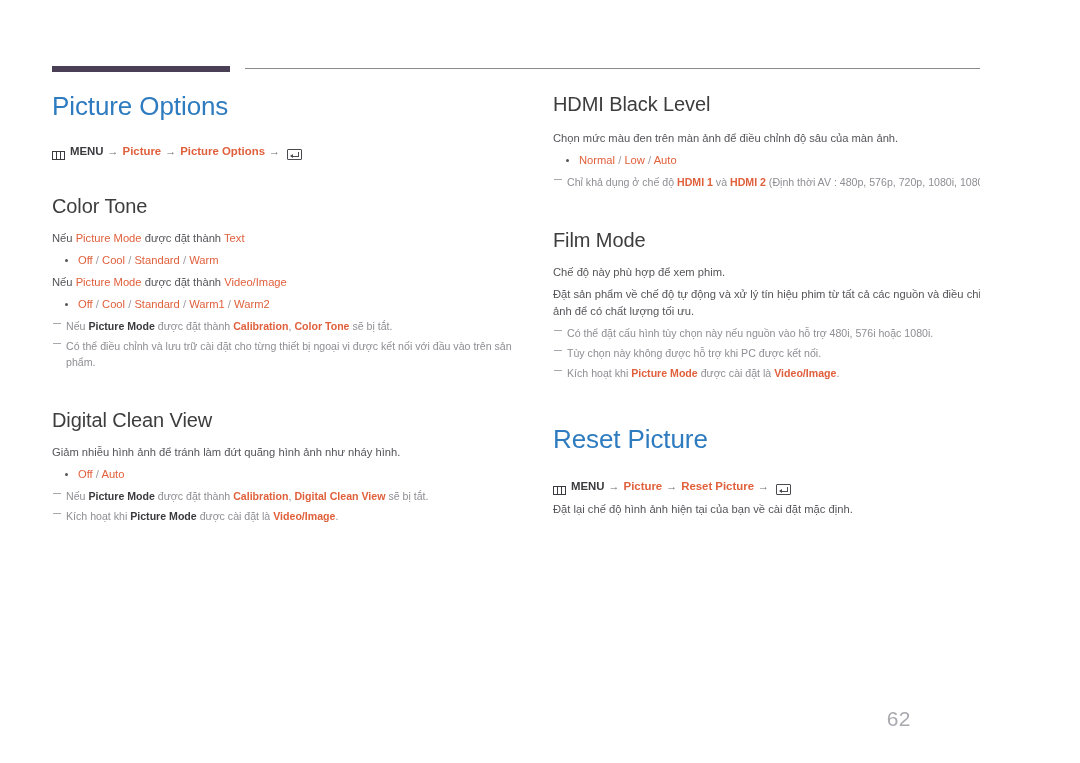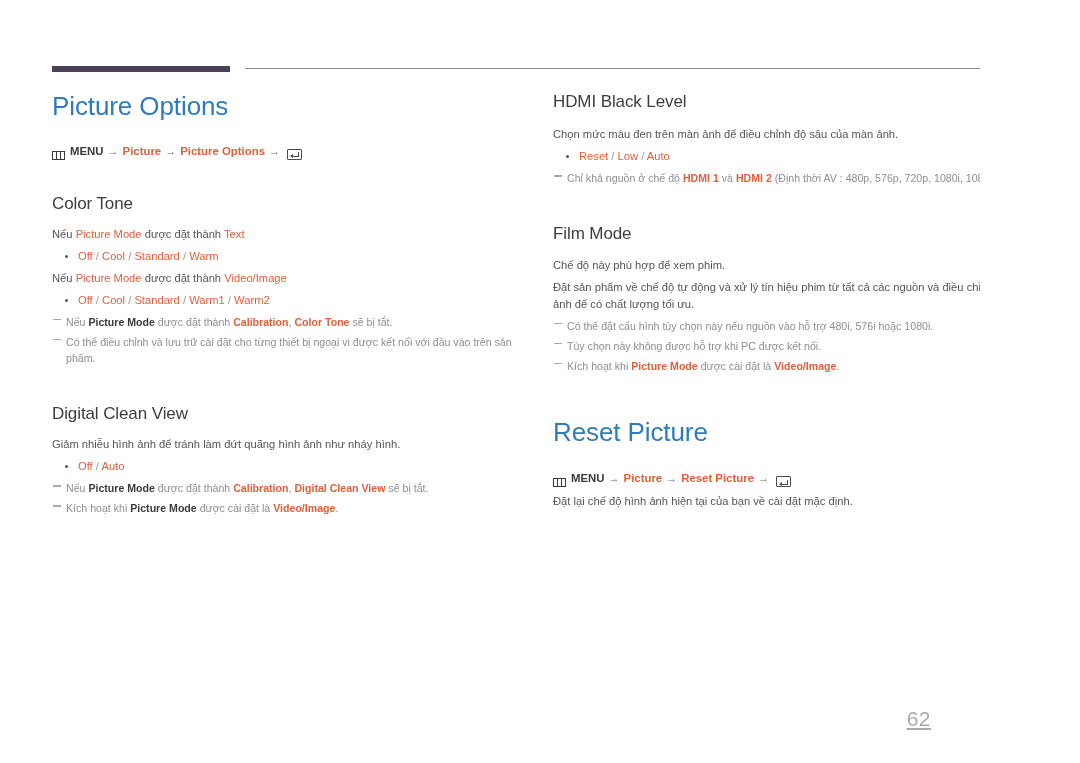--- a/index.html
+++ b/index.html
@@ -43,21 +43,21 @@
   
   h1.title {
     font-size: 26px;
     font-weight: 400;
     color: #2e7cbf;
     margin: 0 0 22px 0;
     letter-spacing: -0.1px;
     line-height: 1.1;
   }
   h2.subtitle {
-    font-size: 17px;
+    font-size: 20px;
     font-weight: 400;
     color: #3d3d3d;
     margin: 0 0 12px 0;
     letter-spacing: -0.1px;
     line-height: 1.2;
   }
   .sec { margin-bottom: 0; }
   .gap-28 { height: 28px; }
   .gap-34 { height: 34px; }
   .gap-40 { height: 40px; }
@@ -162,26 +162,25 @@
     left: 1px; top: 5px;
     width: 8px; height: 1.3px;
     background: #a8a8ae;
   }
   .note .b-dark { color: #3b3b3f; font-weight: bold; }
   .note .b-or   { color: #e0603c; font-weight: bold; }
 
   
   .pageno {
     position: absolute;
-    right: 49px; bottom: 32px;
+    right: 69px; bottom: 32px;
     font-size: 21px;
     color: #a9a9b0;
     font-weight: 400;
     letter-spacing: 0.5px;
-    text-decoration: underline;
   }
 </style>
 </head>
 <body>
 
 <div class="page">
 
   <div class="hdr-bar"></div>
   <div class="hdr-rule"></div>
 
@@ -254,25 +253,25 @@
   </div>
 
   <div class="col col-right">
 
     <div class="sec">
       <h2 class="subtitle" style="margin-bottom:14px;">HDMI Black Level</h2>
 
       <p class="line">Chọn mức màu đen trên màn ảnh để điều chỉnh độ sâu của màn ảnh.</p>
 
       <p class="bullet">
-        <span>Reset</span><span class="sep"> / </span><span>Low</span><span class="sep"> / </span><span>Auto</span>
-      </p>
-
-      <div class="note">
-        <span>Chỉ khả nguồn ở chế độ </span><span class="b-or">HDMI 1</span><span> và </span><span class="b-or">HDMI 2</span><span> (Định thời AV : 480p, 576p, 720p, 1080i, 1080p).</span>
+        <span>Normal</span><span class="sep"> / </span><span>Low</span><span class="sep"> / </span><span>Auto</span>
+      </p>
+
+      <div class="note">
+        <span>Chỉ khả dụng ở chế độ </span><span class="b-or">HDMI 1</span><span> và </span><span class="b-or">HDMI 2</span><span> (Định thời AV : 480p, 576p, 720p, 1080i, 1080p).</span>
       </div>
     </div>
 
     <div class="gap-34"></div>
 
     <div class="sec">
       <h2 class="subtitle">Film Mode</h2>
 
       <p class="line">Chế độ này phù hợp để xem phim.</p>
       <p class="line">Đặt sản phẩm về chế độ tự động và xử lý tín hiệu phim từ tất cả các nguồn và điều chỉnh hình ảnh để có chất lượng tối ưu.</p>

